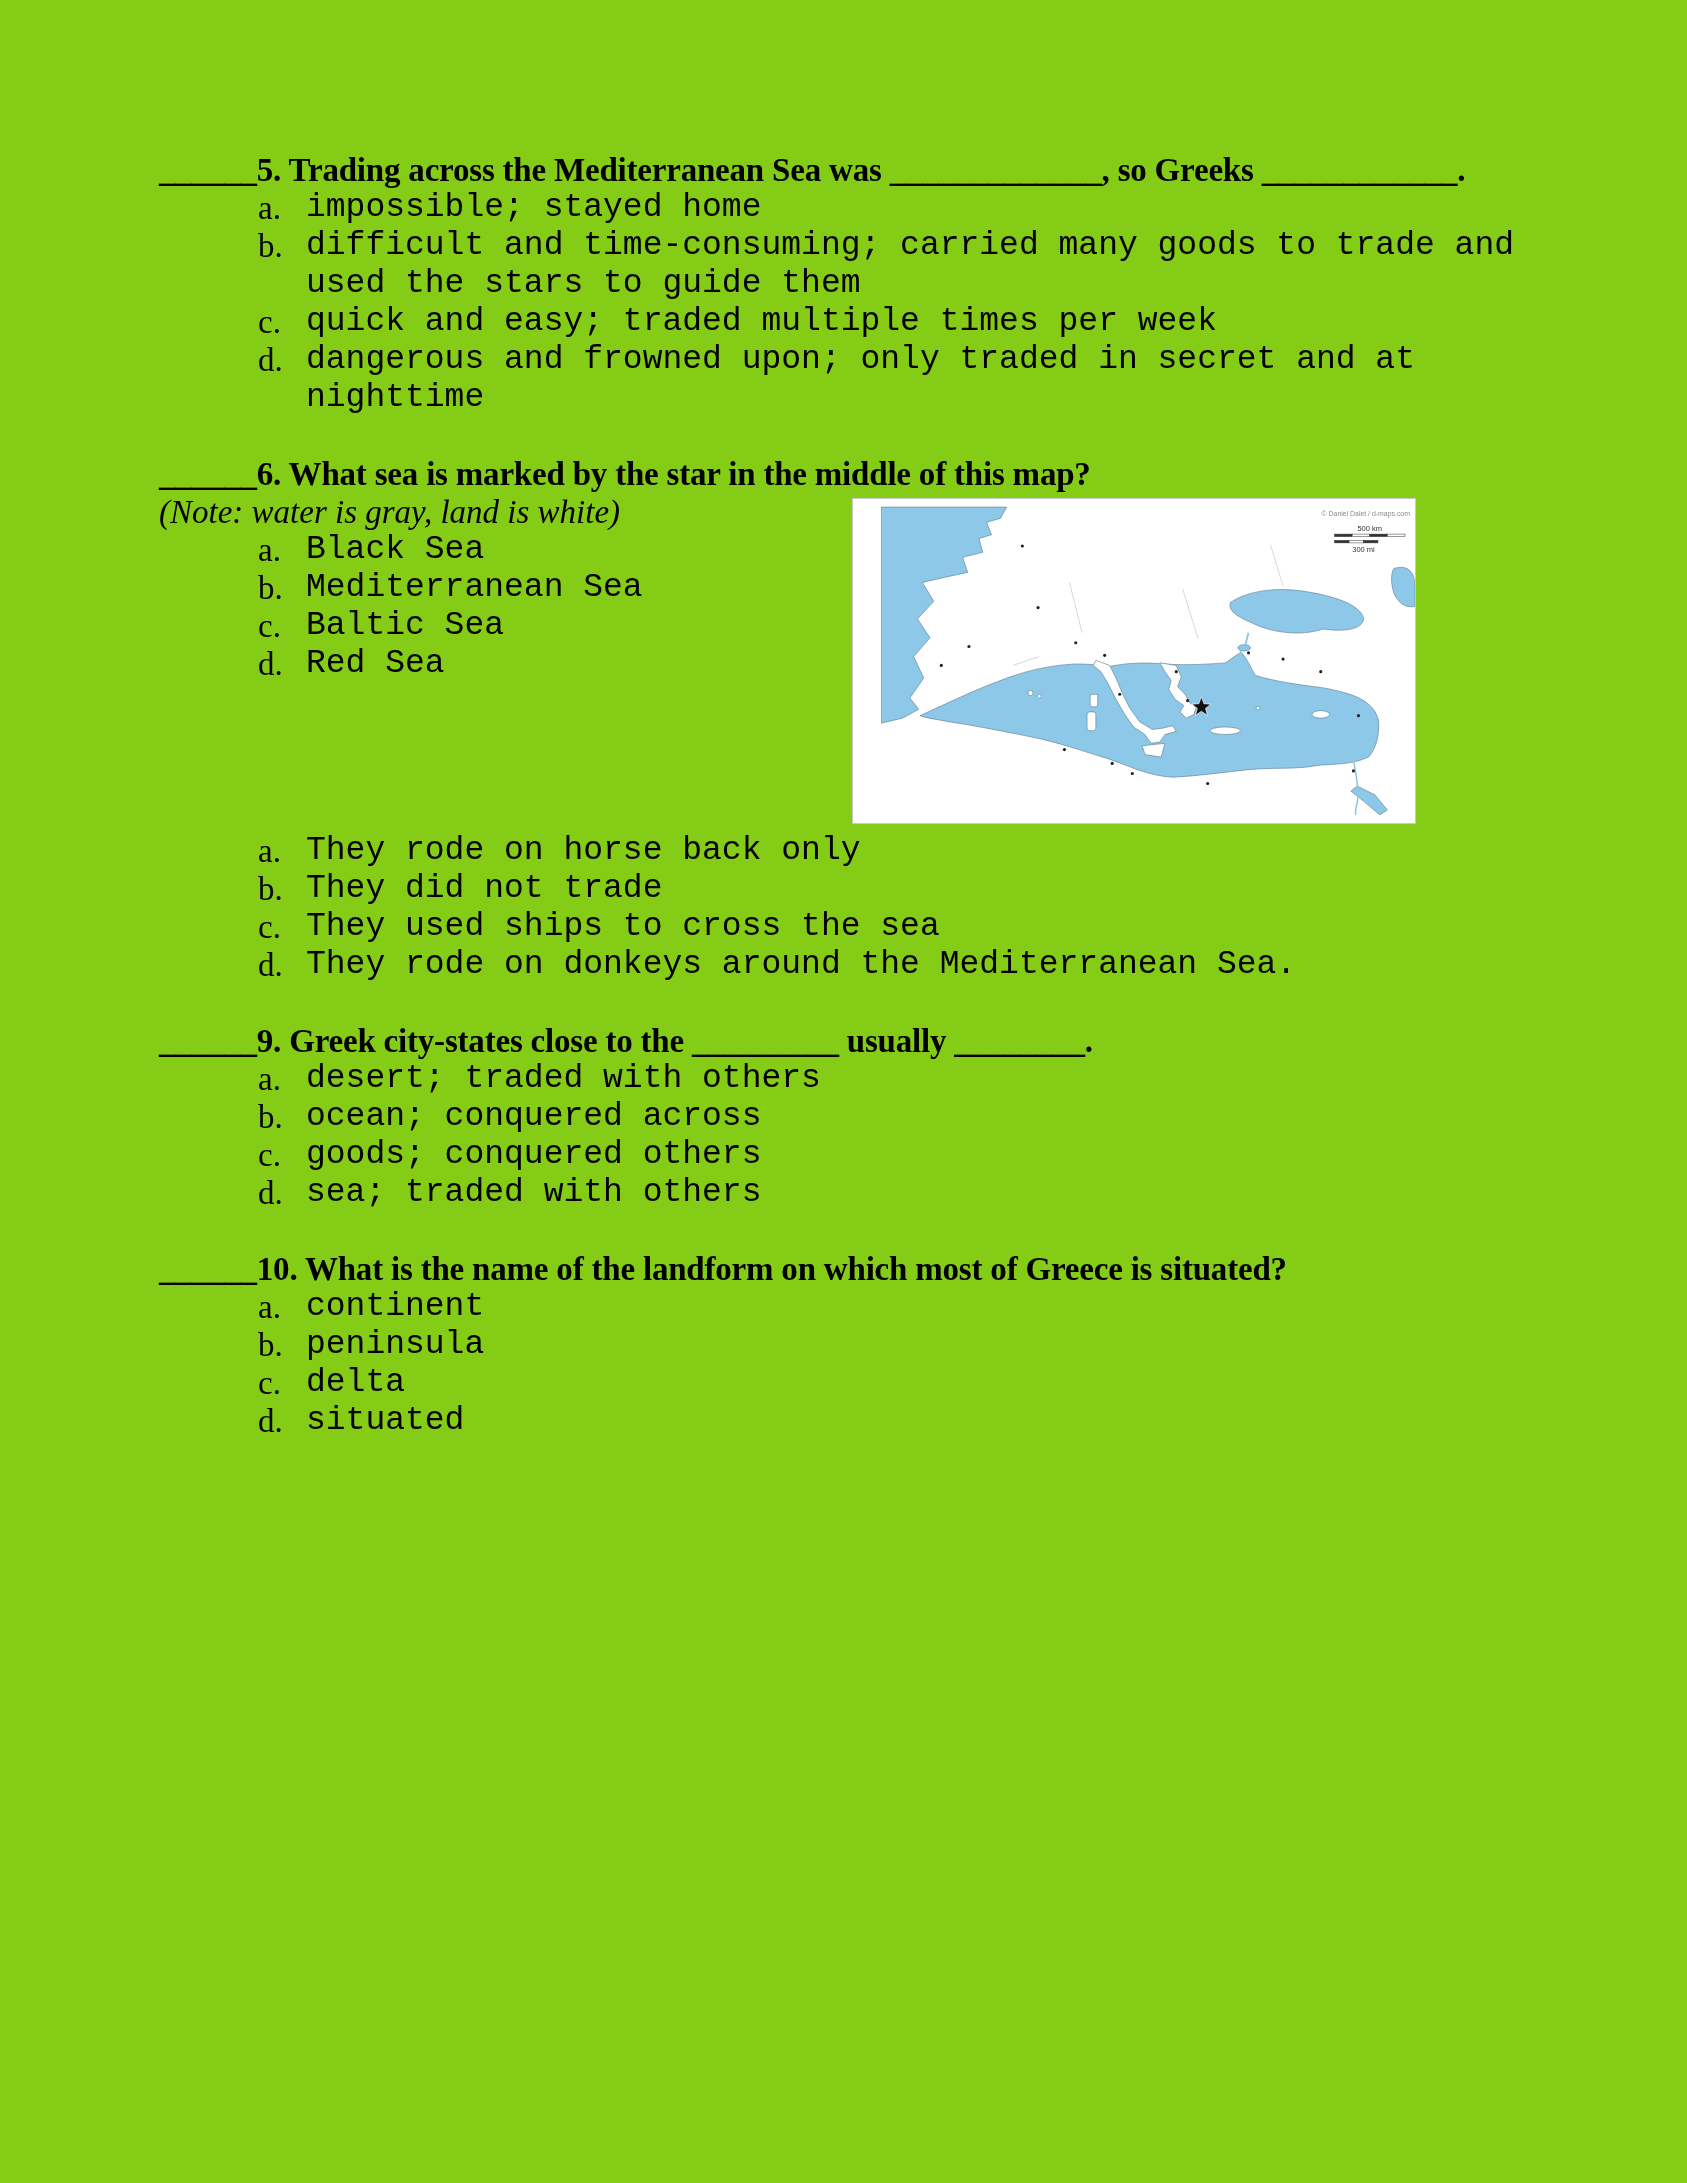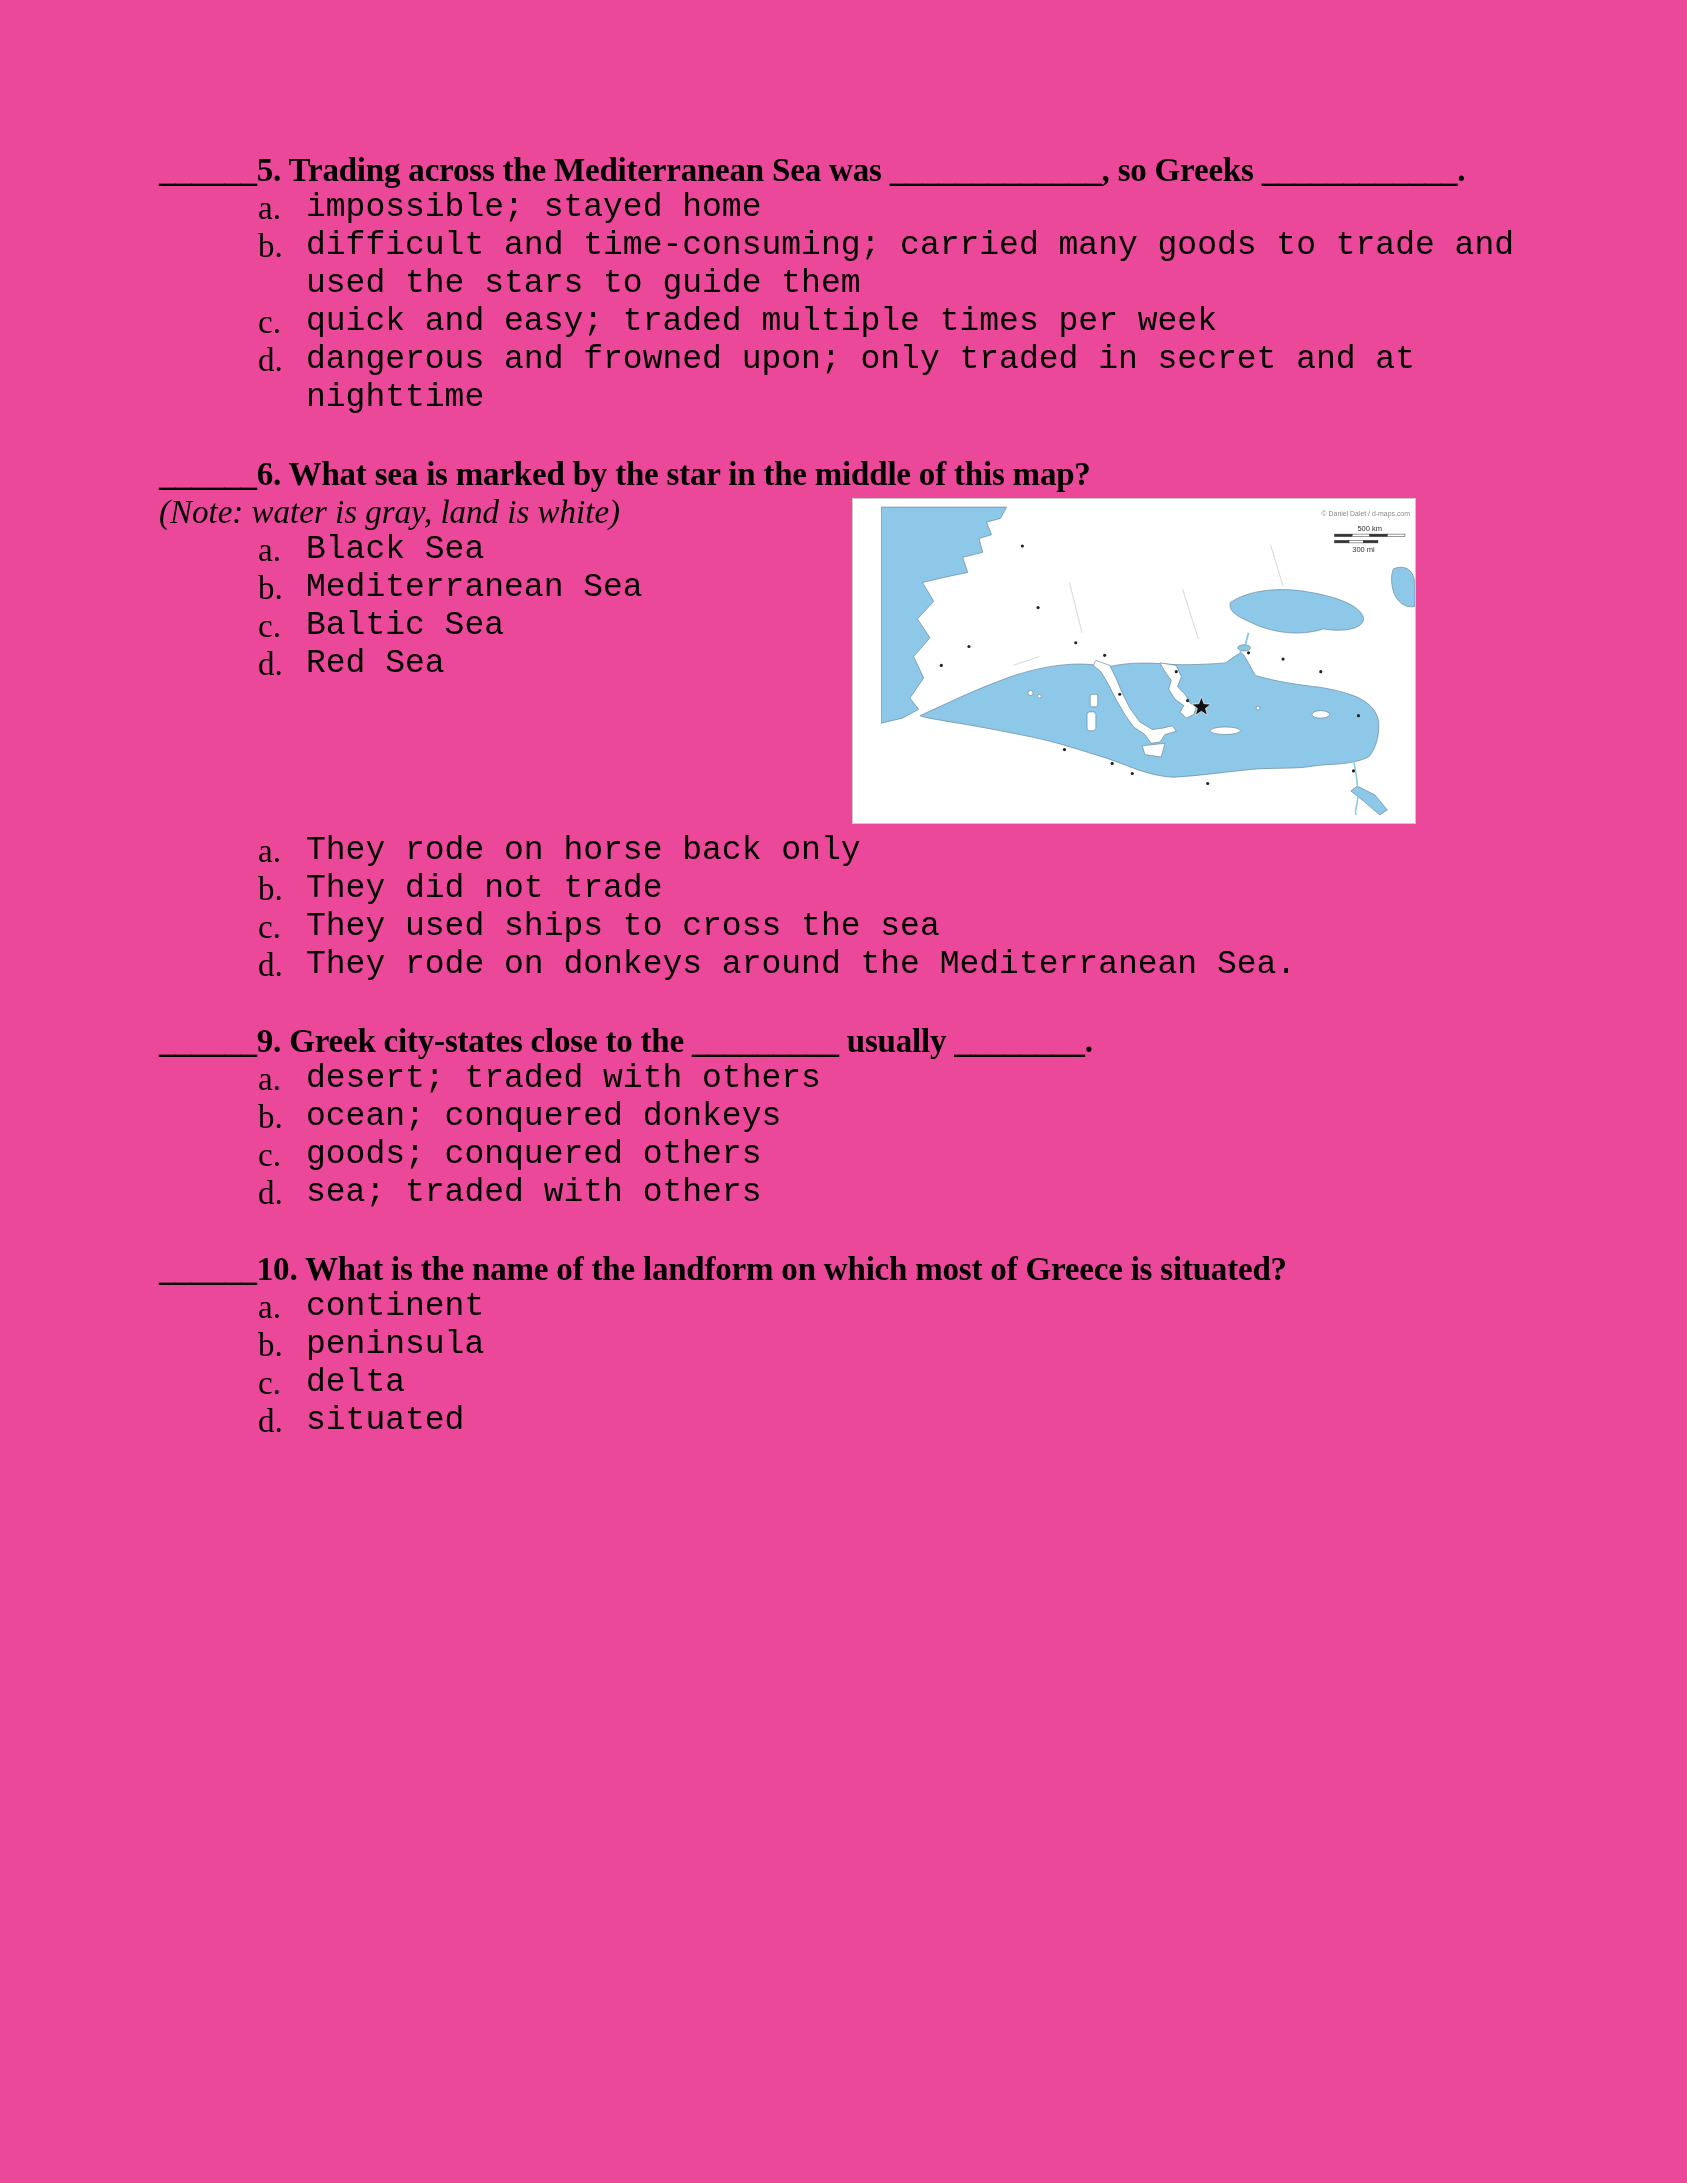--- a/index.html
+++ b/index.html
@@ -10,21 +10,21 @@
     color: #000000;
     font-family: "Liberation Serif", "DejaVu Serif", serif;
     font-size: 33px;
     overflow: hidden;
   }
   .page {
     box-sizing: border-box;
     width: 1687px;
     min-height: 2183px;
     padding: 151px 159px 0 159px;
-    background: #ec4899;
+    background: #84cc16;
   }
   .q-block { margin: 0 0 38px 0; }
   .q-block.clear { clear: both; }
   .heading {
     font-weight: bold;
     line-height: 38px;
     white-space: pre-wrap;
     letter-spacing: -0.2px;
   }
   .note {
@@ -196,21 +196,21 @@
 
   <div class="q-block">
     <div class="heading">______9. Greek city-states close to the _________ usually ________.</div>
     <div class="choices">
       <div class="choice">
         <span class="letter">a.</span>
         <span class="ctext">desert; traded with others</span>
       </div>
       <div class="choice">
         <span class="letter">b.</span>
-        <span class="ctext">ocean; conquered donkeys</span>
+        <span class="ctext">ocean; conquered across</span>
       </div>
       <div class="choice">
         <span class="letter">c.</span>
         <span class="ctext">goods; conquered others</span>
       </div>
       <div class="choice">
         <span class="letter">d.</span>
         <span class="ctext">sea; traded with others</span>
       </div>
     </div>

